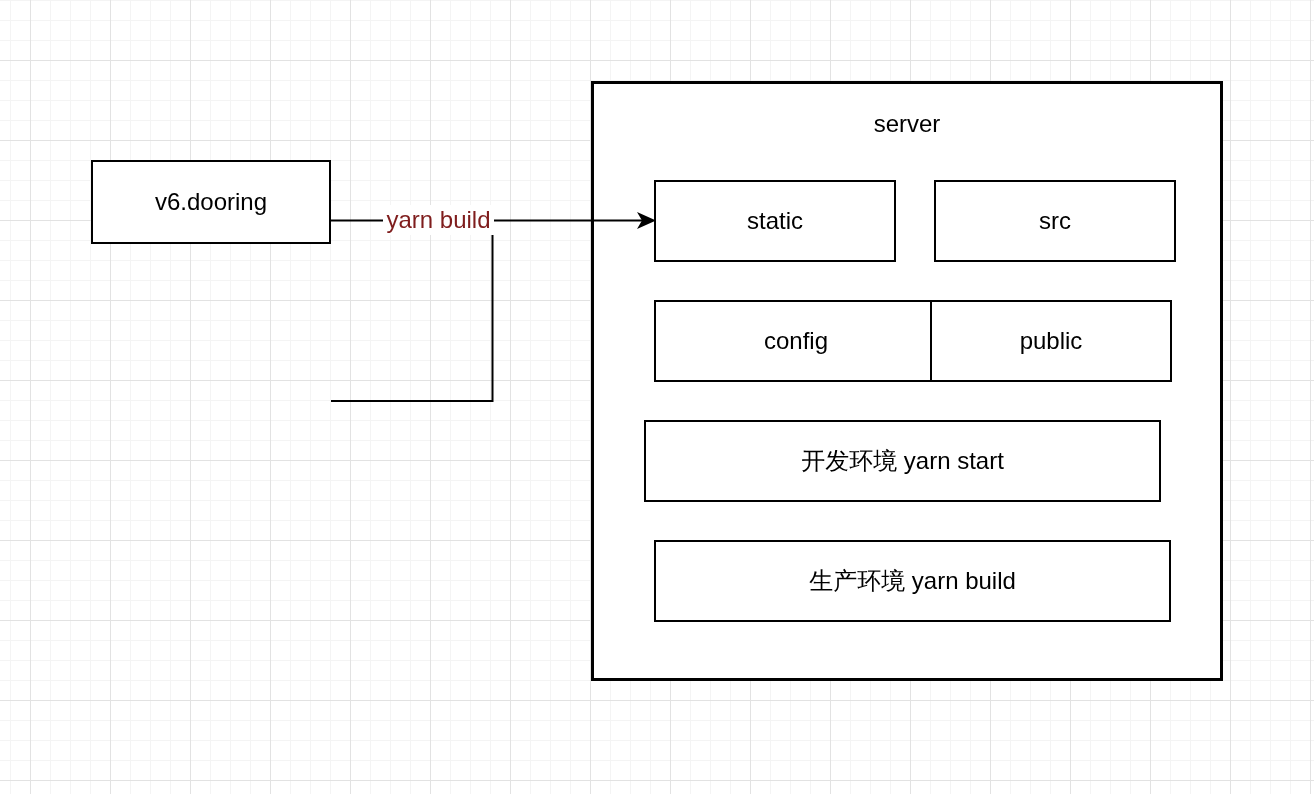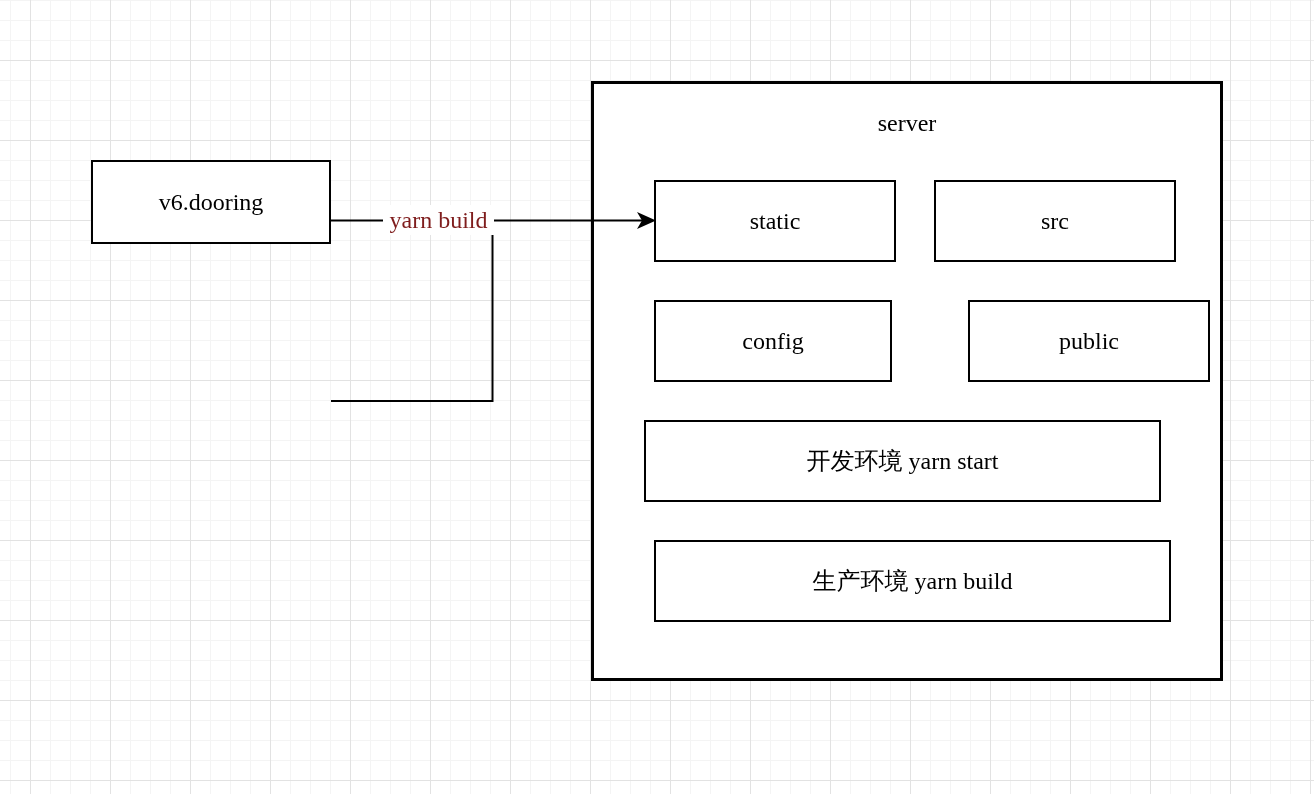--- a/index.html
+++ b/index.html
@@ -14,21 +14,20 @@
     width: 1314px;
     height: 794px;
     background-color: #ffffff;
     background-image:
       linear-gradient(to bottom, #e2e2e2 1px, transparent 1px),
       linear-gradient(to right,  #e2e2e2 1px, transparent 1px),
       linear-gradient(to bottom, #f4f4f4 1px, transparent 1px),
       linear-gradient(to right,  #f4f4f4 1px, transparent 1px);
     background-size: 80px 80px, 80px 80px, 20px 20px, 20px 20px;
     background-position: 0px 60px, 30px 0px, 0px 0px, 10px 0px;
-    font-family: Liberation Serif, serif;
   }
   .node {
     position: absolute;
     box-sizing: border-box;
     background: #ffffff;
     border: 2px solid #000000;
     color: #000000;
     font-size: 24px;
     display: flex;
     align-items: center;
@@ -50,22 +49,22 @@
     font-size: 24px;
     color: #000000;
   }
   .multiline { flex-direction: column; }
 
   #node-v6dooring { left: 91px;  top: 160px; width: 240px; height: 84px; }
   #node-manage    { left: 91px;  top: 341px; width: 240px; height: 120px; }
   #node-server    { left: 591px; top: 81px;  width: 632px; height: 600px; }
   #node-static    { left: 654px; top: 180px; width: 242px; height: 82px; }
   #node-src       { left: 934px; top: 180px; width: 242px; height: 82px; }
-  #node-config    { left: 654px; top: 300px; width: 238px; height: 82px; }
-  #node-public    { left: 968px; top: 300px; width: 242px; height: 82px; }
+  #node-config    { left: 654px; top: 300px; width: 284px; height: 82px; }
+  #node-public    { left: 930px; top: 300px; width: 242px; height: 82px; }
   #node-dev       { left: 644px; top: 420px; width: 517px; height: 82px; }
   #node-prod      { left: 654px; top: 540px; width: 517px; height: 82px; }
 
   .edge-layer {
     position: absolute;
     left: 0; top: 0;
     width: 1314px;
     height: 794px;
     pointer-events: none;
   }

